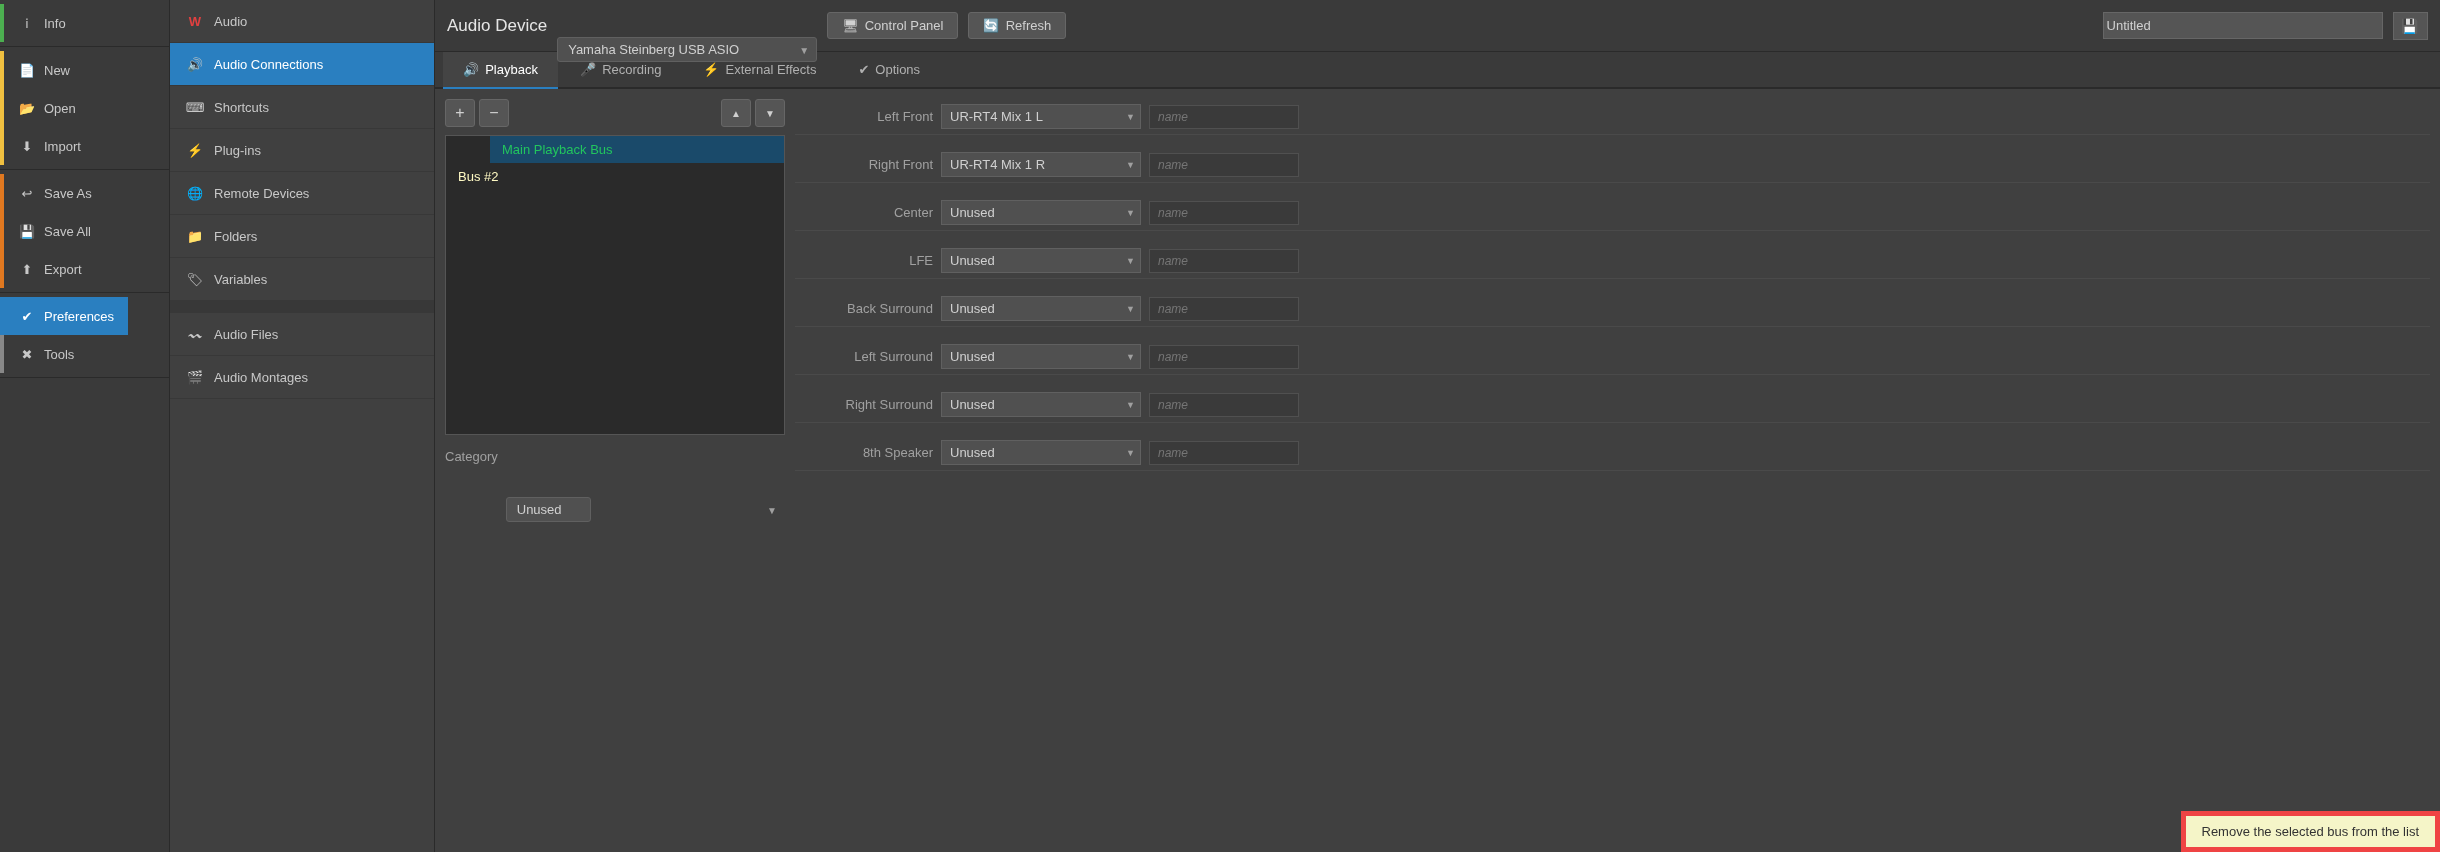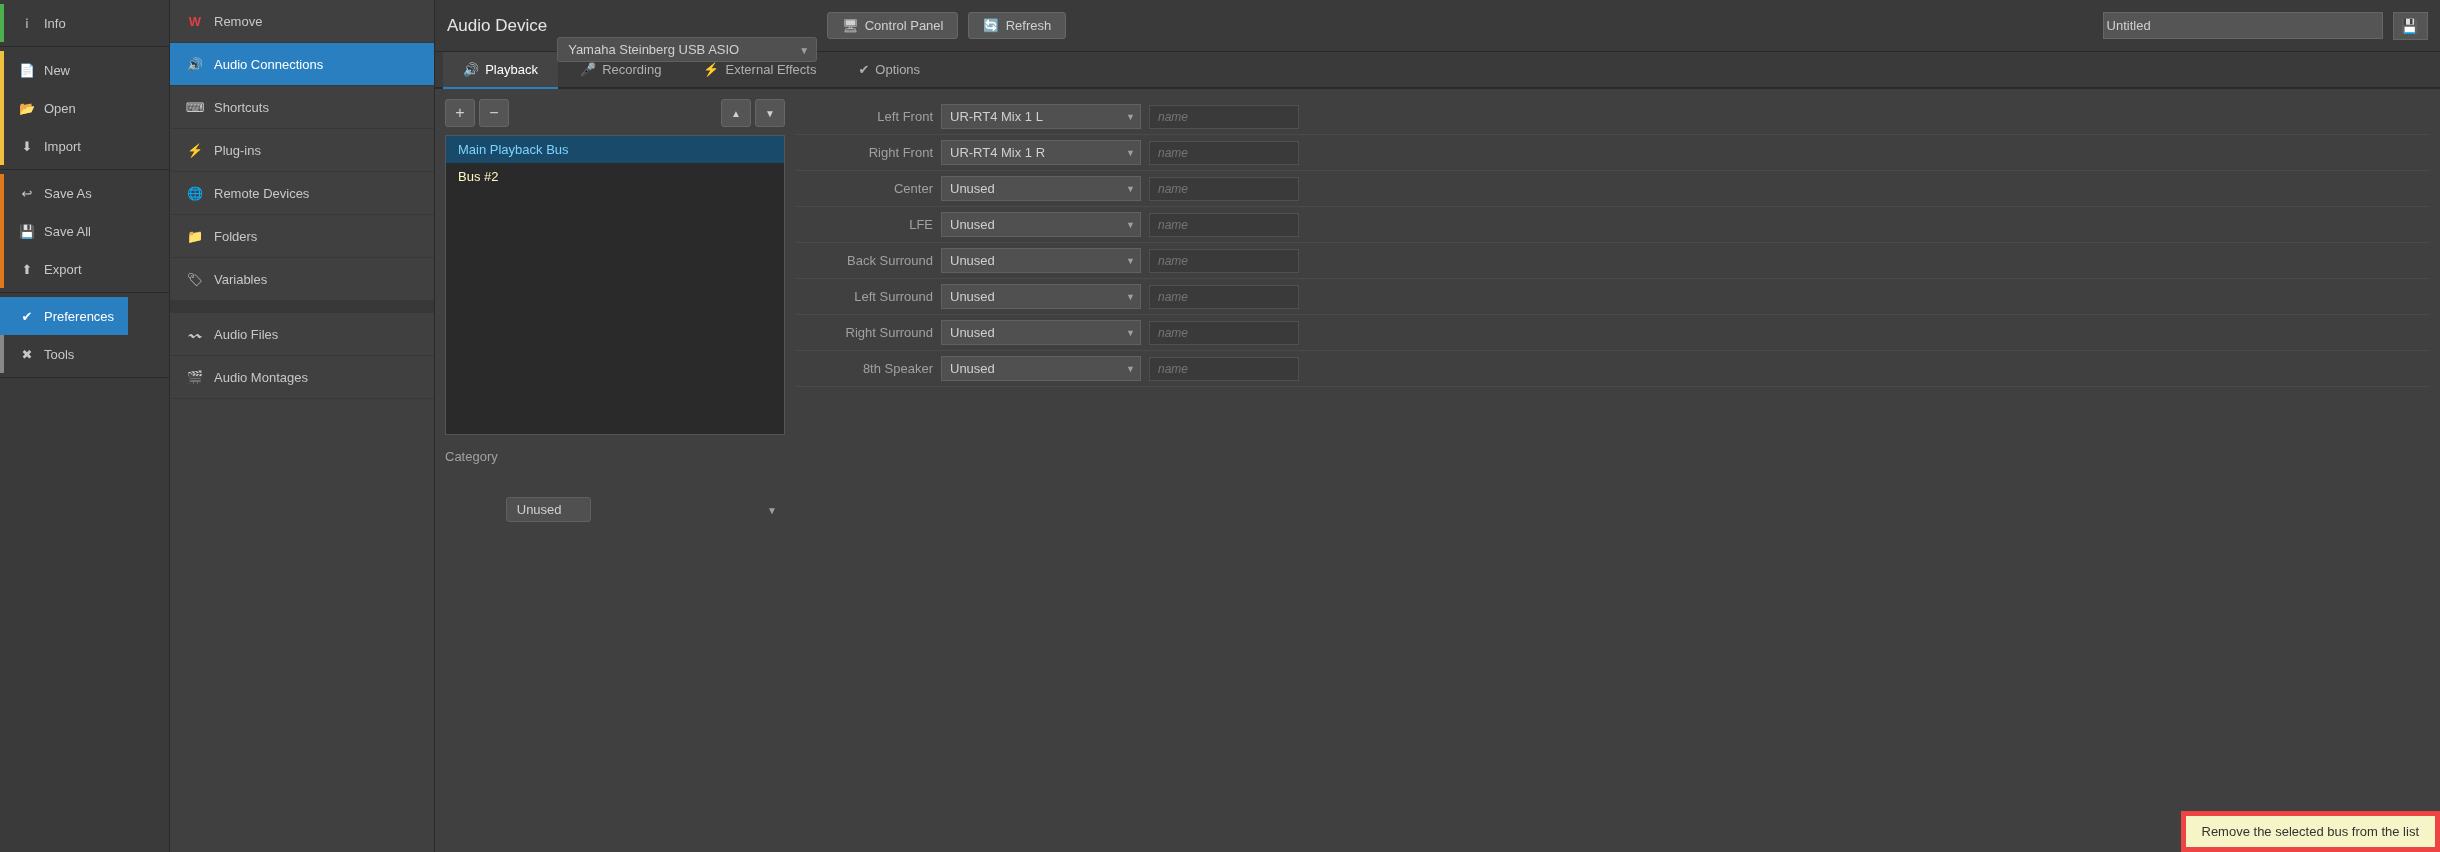--- a/index.html
+++ b/index.html
@@ -235,21 +235,21 @@
       min-height: 300px;
       max-height: 300px;
       overflow-y: auto;
     }
     .bus-list-item {
       padding: 6px 12px;
       cursor: pointer;
       color: #fef9c3;
       font-size: 13px;
     }
-    .bus-list-item.selected { background: #1a4a6a; color: #7dd3fc; }
+    .bus-list-item.selected { background: #1a4a6a; color: #22c55e; margin-left: 44px; }
     .category-row {
       display: flex;
       align-items: flex-start;
       gap: 8px;
       margin-top: 6px;
     }
     .category-label {
       color: #a0a0a0;
       font-size: 13px;
       white-space: nowrap;
@@ -264,21 +264,21 @@
       appearance: none;
       cursor: pointer;
       flex: 1;
     }
 
     
     .channel-config {
       flex: 1;
       display: flex;
       flex-direction: column;
-      gap: 0;
+      gap: 12px;
     }
     .channel-row {
       display: flex;
       align-items: center;
       padding: 5px 8px;
       gap: 8px;
       border-bottom: 1px solid #4a4a4a;
     }
     .channel-label {
       width: 130px;
@@ -417,21 +417,21 @@
         <span class="sidebar-icon">✖</span>
         <span>Tools</span>
       </div>
     </div>
   </div>
 </div>
 
 <div class="sidebar-mid">
   <div class="mid-item">
     <span class="sidebar-icon" style="color:#e04040; font-weight:bold;">W</span>
-    <span>Remove</span>
+    <span>Audio</span>
   </div>
   <div class="mid-item active">
     <span class="sidebar-icon">🔊</span>
     <span>Audio Connections</span>
   </div>
   <div class="mid-item">
     <span class="sidebar-icon">⌨</span>
     <span>Shortcuts</span>
   </div>
   <div class="mid-item">

